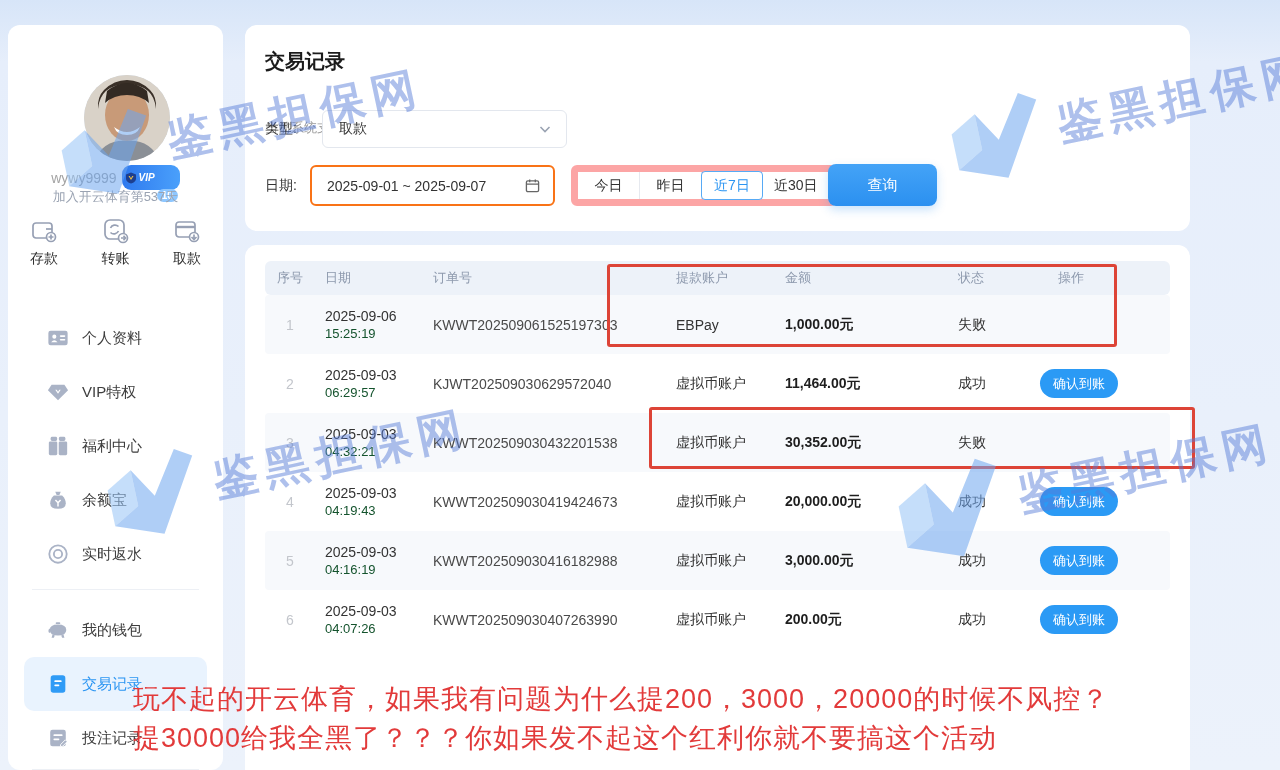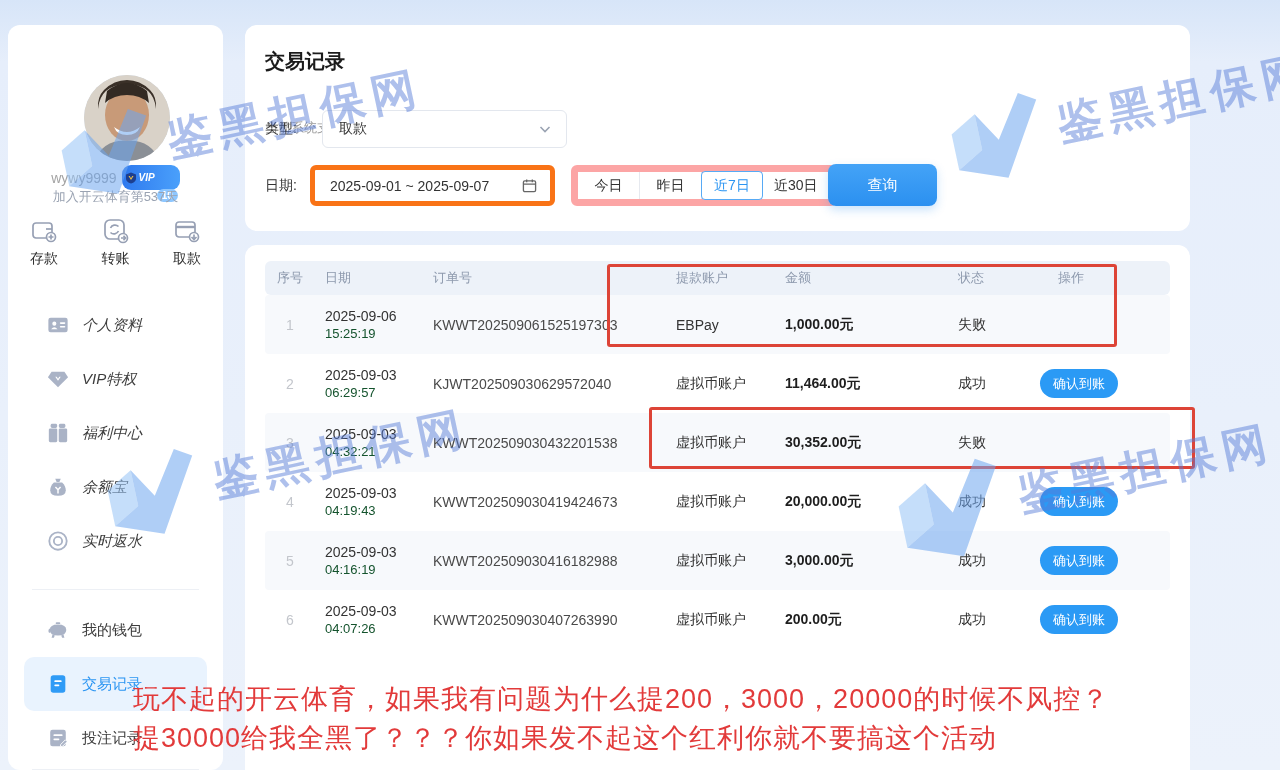--- a/index.html
+++ b/index.html
@@ -24,21 +24,21 @@
   .vip-badge .vip-lv { background:#8ec7ff; color:#fff; font-size:10px; font-weight:bold;
     border-radius:8px; padding:0 5px; height:13px; line-height:13px;margin-top:36px; }
   .join-text { position:absolute; left:0; top:163px; width:100%; text-align:center;
     font-size:13px; color:#9aa3b2; }
   .quick-actions { position:absolute; left:0; top:192px; width:100%;
     display:flex; justify-content:space-between; padding:0 22px; }
   .qa-item { display:flex; flex-direction:column; align-items:center; gap:5px; cursor:pointer; }
   .qa-item svg { color:#97a0b4; }
   .qa-label { font-size:14px; color:#2e2e2e; }
 
-  .menu { position:absolute; left:16px; top:273px; width:183px;font-style:italic; }
+  .menu { position:absolute; left:16px; top:286px; width:183px; }
   .menu-item { display:flex; align-items:center; gap:13px; height:54px; padding-left:23px;
     border-radius:10px; cursor:pointer; }
   .menu-item svg { color:#aab3c6; flex:0 0 auto; }
   .menu-label { font-size:15px; color:#3d3d3d; }
   .menu2 { position:absolute; left:16px; top:578px; width:183px; }
   .menu-item.active { background:#e9f3fe; }
   .menu-item.active .menu-label { color:#2b95f2; }
   .menu-item.active svg { color:#2f9bf6; }
   .divider { position:absolute; left:24px; width:167px; height:1px; background:#edf0f5; }
 
@@ -46,21 +46,21 @@
   .main { position:absolute; left:245px; top:25px; width:945px; z-index:4; }
   .filter-card { position:relative; background:#fff; border-radius:12px; height:206px; }
   .page-title { position:absolute; left:20px; top:23px; font-size:20px; font-weight:bold; color:#1b1b1b; }
   .page-subtitle { position:absolute; left:20px; top:58px; font-size:13px; color:#9b9b9b;margin-top:36px; }
   .row-type { position:absolute; left:20px; top:85px; height:38px; display:flex; align-items:center;gap:12px; }
   .row-date { position:absolute; left:20px; top:140px; height:41px; display:flex; align-items:center; width:905px; }
   .field-label { font-size:14px; color:#333; width:45px; }
   .select-box { width:245px; height:38px; border:1px solid #e3e7ee; border-radius:6px;
     display:flex; align-items:center; justify-content:space-between; padding:0 14px 0 16px;
     font-size:14px; color:#333; cursor:pointer; background:#fff; }
-  .date-box { width:245px; height:41px; border:5px solid #f97316; border-radius:6px;
+  .date-box { width:245px; height:41px; border:2px solid #f97316; border-radius:6px;
     display:flex; align-items:center; justify-content:space-between; padding:0 13px 0 15px;
     font-size:14px; color:#333; cursor:pointer; background:#fff; }
   .range-group { display:flex; margin-left:16px; height:41px; border:7px solid #fca5a5;
     border-radius:6px; overflow:visible; background:#8b5cf6; }
   .range-btn { min-width:62px; padding:0 12px; display:flex; align-items:center; justify-content:center;
     font-size:14px; color:#333; border-right:1px solid #e6e9ef; cursor:pointer; background:#fff; }
   .range-btn:last-child { border-right:none; }
   .range-btn.active { color:#2b95f2; border:1px solid #57aaf5; border-radius:4px; margin:-1px;
     position:relative; z-index:2; }
   .btn-query { position:absolute; right:253px; top:139px; width:109px; height:42px;

